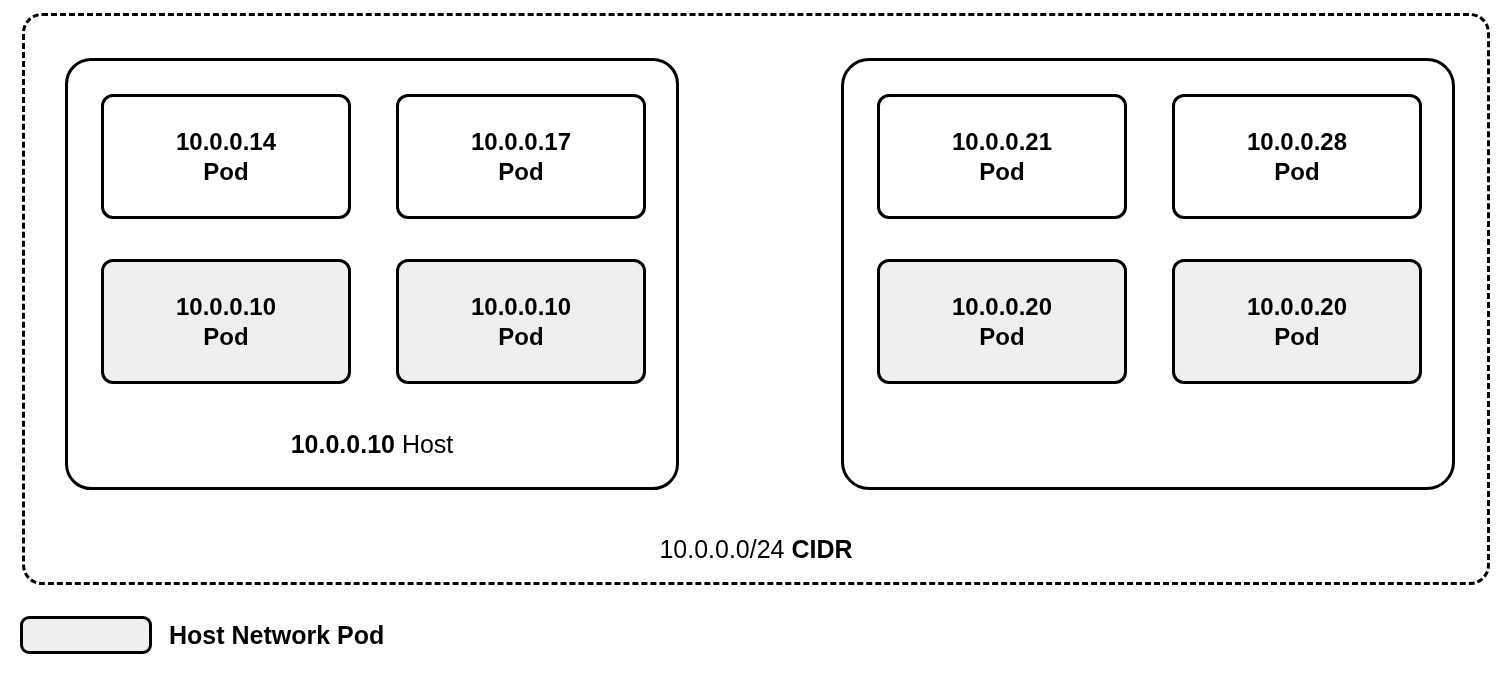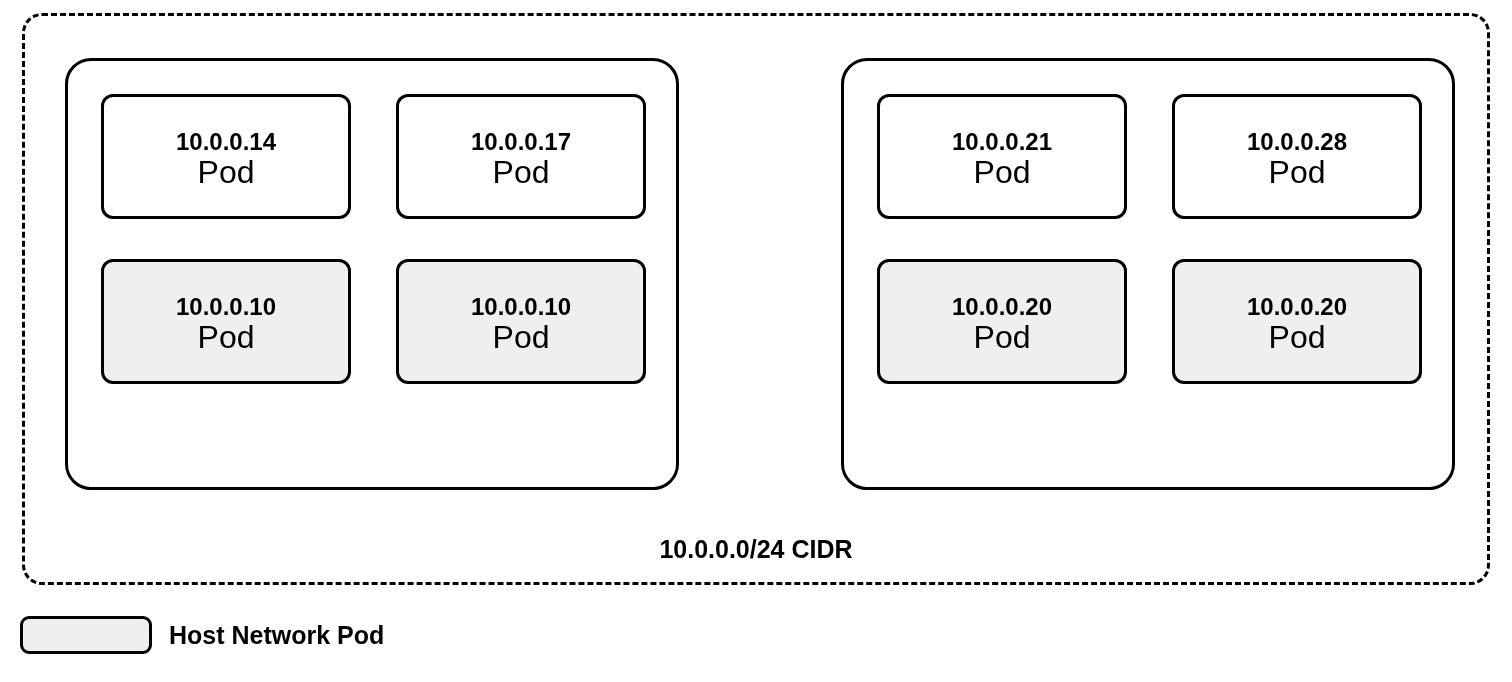--- a/index.html
+++ b/index.html
@@ -35,36 +35,36 @@
   .cidr-label {
     position: absolute;
     left: 0;
     right: 0;
     bottom: 18px;
     text-align: center;
     font-size: 25px;
     line-height: 30px;
     white-space: nowrap;
   }
-  .cidr-label .ip { font-weight: bold; text-align: right; }
+  .cidr-label .ip { font-weight: normal; text-align: right; }
   .cidr-label .kind { font-weight: bold; }
 
   
   .host-box {
     position: absolute;
     top: 42px;
     width: 614px;
     height: 432px;
     box-sizing: border-box;
     border: 3px solid #000000;
     border-radius: 26px;
     background: #ffffff;
   }
   .host-box.host-left  { left: 40px; }
-  .host-box.host-right { left: 816px; }
+  .host-box.host-right { left: 816px; border-radius: 28px; }
 
   .host-label {
     position: absolute;
     left: 0;
     right: 0;
     bottom: 28px;
     text-align: center;
     font-size: 25px;
     line-height: 30px;
     white-space: nowrap;
@@ -98,22 +98,22 @@
   }
   .pod-box.host-network {
     background: #efefef;
   }
   .pod-ip {
     font-size: 24px;
     font-weight: bold;
     white-space: nowrap;
   }
   .pod-kind {
-    font-size: 32px;
-    font-weight: normal;
+    font-size: 24px;
+    font-weight: bold;
     white-space: nowrap;
   }
 
   
   .legend {
     position: absolute;
     left: 20px;
     top: 616px;
     display: flex;
     align-items: center;
@@ -152,20 +152,23 @@
         </div>
         <div class="pod-box host-network">
           <span class="pod-ip">10.0.0.10</span>
           <span class="pod-kind">Pod</span>
         </div>
         <div class="pod-box host-network">
           <span class="pod-ip">10.0.0.10</span>
           <span class="pod-kind">Pod</span>
         </div>
       </div>
+      <div class="host-label">
+        <span class="ip">10.0.0.10</span><span>&nbsp;</span><span class="kind">Host</span>
+      </div>
     </div>
 
     <div class="host-box host-right">
       <div class="pod-grid">
         <div class="pod-box">
           <span class="pod-ip">10.0.0.21</span>
           <span class="pod-kind">Pod</span>
         </div>
         <div class="pod-box">
           <span class="pod-ip">10.0.0.28</span>

